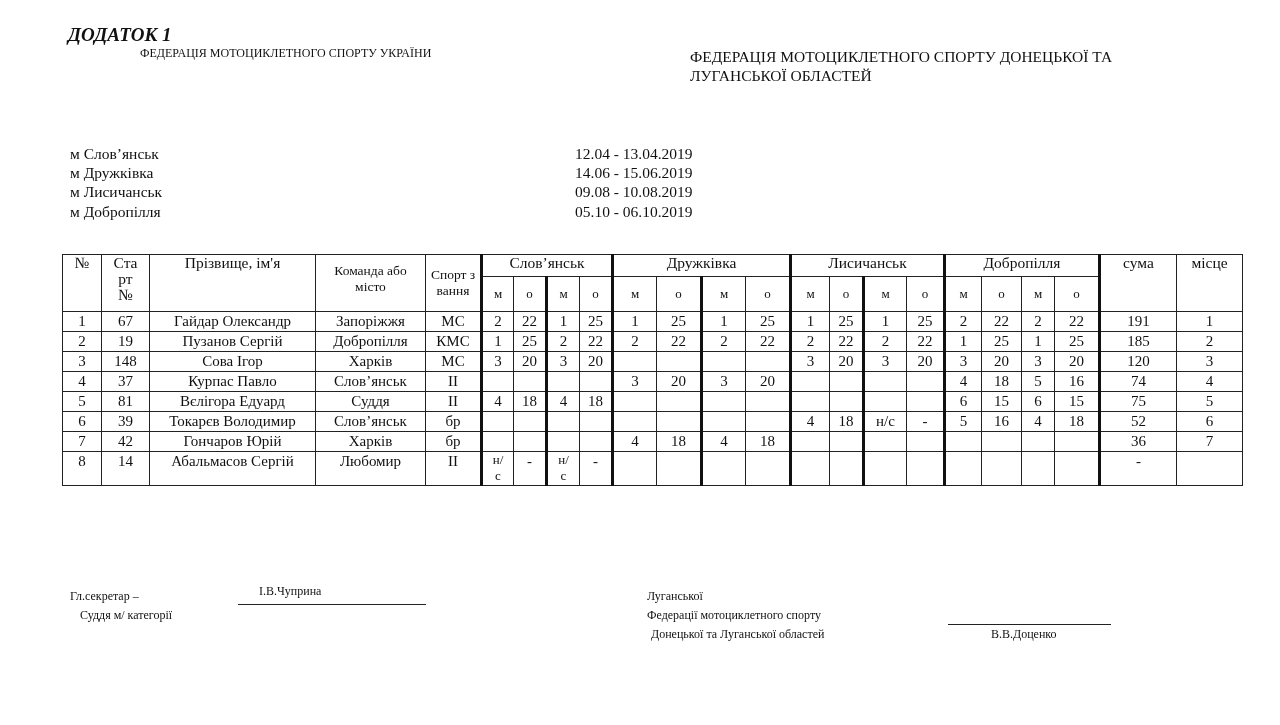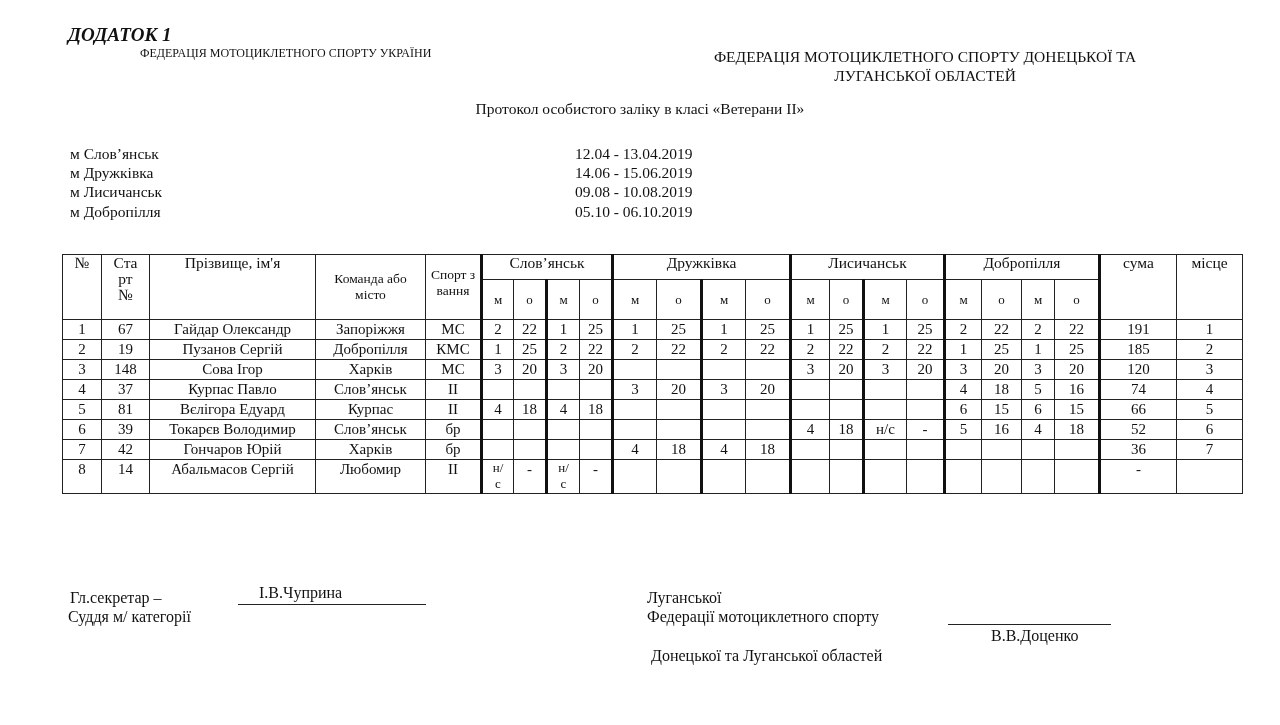--- a/index.html
+++ b/index.html
@@ -1,48 +1,47 @@
 <!DOCTYPE html>
 <html><head>
 <meta charset="utf-8">
 <style>
   html, body { margin:0; padding:0; background:#ffffff; }
   body { width:1280px; height:725px; position:relative; overflow:hidden;
          font-family:"Liberation Serif", "DejaVu Serif", serif; color:#111; }
   .abs { position:absolute; white-space:nowrap; }
   .appendix { left:68px; top:24px; font-size:19px; font-weight:bold; font-style:italic; }
   .fed-left { left:140px; top:46px; font-size:12px; }
-  .fed-right { left:690px; top:47px; width:470px; font-size:15.5px; text-align:center; white-space:normal; line-height:19px; }
+  .fed-right { left:690px; top:47px; width:470px; font-size:15.5px; text-align:left; white-space:normal; line-height:19px; }
   .title { left:0; width:1280px; top:99px; text-align:center; font-size:15.5px; line-height:19px; }
   .stage-name { left:70px; font-size:15.5px; }
   .stage-date { left:575px; font-size:15.5px; }
 
   table.grid { position:absolute; left:62px; top:254px; border-collapse:collapse; table-layout:fixed; font-size:15px; }
   table.grid td, table.grid th { border:1px solid #222; text-align:center; padding:0; font-weight:normal; overflow:hidden; }
   table.grid th { vertical-align:top; font-size:13.5px; line-height:16px; }
   table.grid th.big { font-size:15.5px; }
   table.grid th.sub { font-size:13px; vertical-align:middle; height:32px; }
   table.grid tr.hdr1 th { height:20px; }
   table.grid td { height:19px; line-height:19px; }
   table.grid tr.tall td { height:32px; vertical-align:top; }
   .tl { border-left:3px solid #111 !important; }
   .tr { border-right:3px solid #111 !important; }
   .ns { font-size:13px; line-height:16px; display:inline-block; }
-  .sig { font-size:16px;text-align:center; }
+  .sig { font-size:12px;text-align:center; }
   .line { position:absolute; border-top:1px solid #222; }
 </style>
 </head>
 <body>
 
 <div class="abs appendix">ДОДАТОК  1</div>
 <div class="abs fed-left">ФЕДЕРАЦІЯ МОТОЦИКЛЕТНОГО СПОРТУ УКРАЇНИ</div>
 <div class="abs fed-right">ФЕДЕРАЦІЯ МОТОЦИКЛЕТНОГО СПОРТУ ДОНЕЦЬКОЇ ТА ЛУГАНСЬКОЇ ОБЛАСТЕЙ</div>
 
 <div class="abs title">
-  <div>Протокол особистого заліку в класі «Ветерани ІІ»</div>
 </div>
 
 <div>
   <div class="abs stage-name" style="top:145px">м Слов’янськ</div>
   <div class="abs stage-date" style="top:145px">12.04 - 13.04.2019</div>
   <div class="abs stage-name" style="top:164px">м Дружківка</div>
   <div class="abs stage-date" style="top:164px">14.06 - 15.06.2019</div>
   <div class="abs stage-name" style="top:183px">м Лисичанськ</div>
   <div class="abs stage-date" style="top:183px">09.08 - 10.08.2019</div>
   <div class="abs stage-name" style="top:203px">м Добропілля</div>
@@ -73,21 +72,21 @@
       <col style="width:33px">
       <col style="width:45px">
     <col style="width:77px">
       <col style="width:66px">
   </colgroup>
   <thead>
     <tr class="hdr1">
       <th rowspan="2" class="big">№</th>
       <th rowspan="2" class="big" style="width:47px;white-space:normal">Ста<br>рт<br>№</th>
       <th rowspan="2" class="big">Прізвище, ім'я</th>
-      <th rowspan="2" style="white-space:normal;padding:16px 8px">Команда або місто</th>
+      <th rowspan="2" style="white-space:normal;padding:8px 8px">Команда або місто</th>
       <th rowspan="2" style="white-space:normal;word-break:break-all;padding:12px 4px">Спорт звання</th>
       <th colspan="4" class="big tl tr">Слов’янськ</th>
       <th colspan="4" class="big tl tr">Дружківка</th>
       <th colspan="4" class="big tl tr">Лисичанськ</th>
       <th colspan="4" class="big tl tr">Добропілля</th>
       <th rowspan="2" class="big tl">сума</th>
       <th rowspan="2" class="big">місце</th>
     </tr>
     <tr>
       <th class="sub tl">м</th>
@@ -206,39 +205,39 @@
         <td>18</td>
         <td>5</td>
         <td class="tr">16</td>
         <td class="tl">74</td>
         <td>4</td>
       </tr>
       <tr>
         <td>5</td>
         <td>81</td>
         <td>Вєлігора Едуард</td>
-        <td>Курпас</td>
+        <td>Суддя</td>
         <td>ІІ</td>
         <td class="tl">4</td>
         <td>18</td>
         <td class="tl">4</td>
         <td class="tr">18</td>
         <td class="tl"></td>
         <td></td>
         <td class="tl"></td>
         <td class="tr"></td>
         <td class="tl"></td>
         <td></td>
         <td class="tl"></td>
         <td class="tr"></td>
         <td class="tl">6</td>
         <td>15</td>
         <td>6</td>
         <td class="tr">15</td>
-        <td class="tl">66</td>
+        <td class="tl">75</td>
         <td>5</td>
       </tr>
       <tr>
         <td>6</td>
         <td>39</td>
         <td>Токарєв Володимир</td>
         <td>Слов’янськ</td>
         <td>бр</td>
         <td class="tl"></td>
         <td></td>
@@ -306,21 +305,21 @@
         <td></td>
         <td></td>
         <td class="tr"></td>
         <td class="tl">-</td>
         <td></td>
       </tr>
     </tbody>
 </table>
 
 <div class="abs sig" style="left:70px;top:589px">Гл.секретар –</div>
-<div class="abs sig" style="left:68px;top:608px">Суддя м/ категорії</div>
+<div class="abs sig" style="left:80px;top:608px">Суддя м/ категорії</div>
 <div class="line" style="left:238px;top:604px;width:188px"></div>
 <div class="abs sig" style="left:259px;top:584px">І.В.Чуприна</div>
 
 <div class="abs sig" style="left:647px;top:589px">Луганської</div>
 <div class="abs sig" style="left:647px;top:608px">Федерації мотоциклетного спорту</div>
-<div class="abs sig" style="left:651px;top:647px">Донецької та Луганської областей</div>
+<div class="abs sig" style="left:651px;top:627px">Донецької та Луганської областей</div>
 <div class="line" style="left:948px;top:624px;width:163px"></div>
 <div class="abs sig" style="left:991px;top:627px">В.В.Доценко</div>
 
 </body></html>

